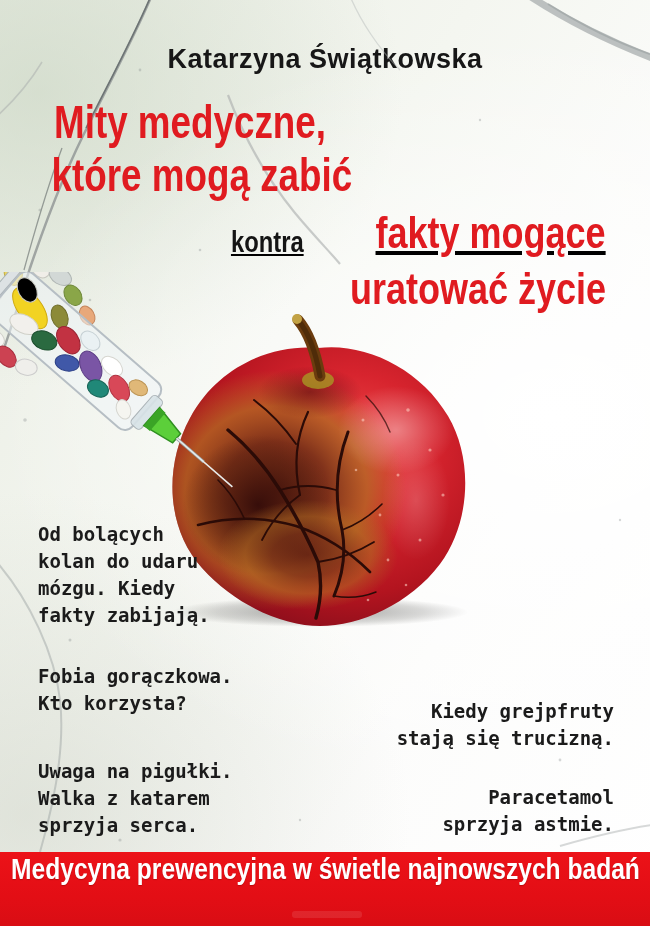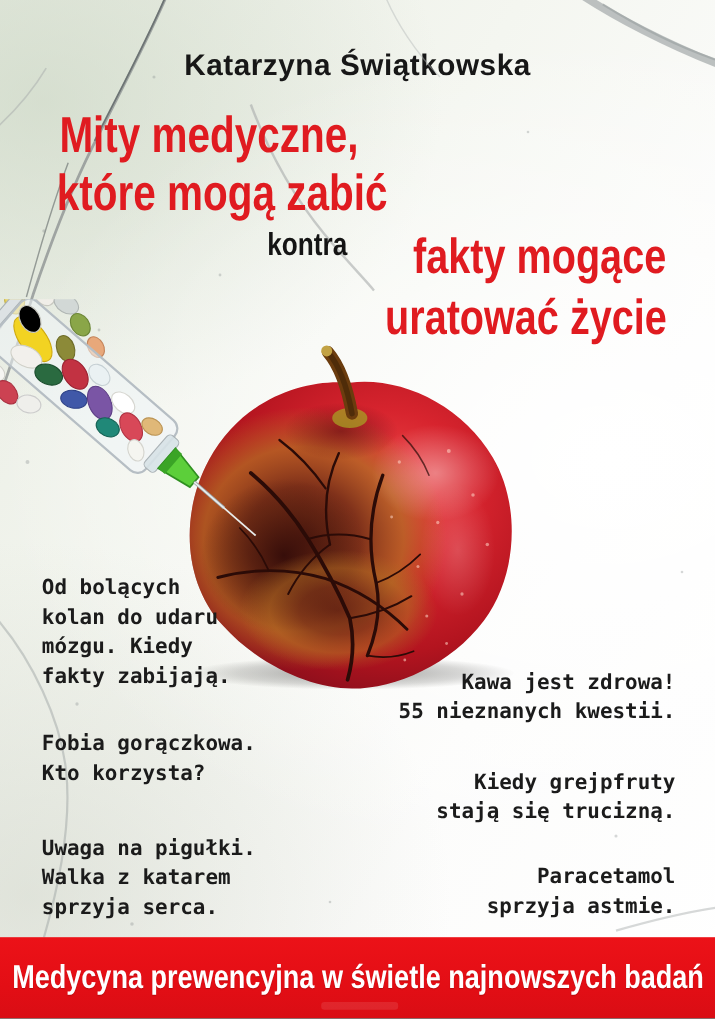--- a/index.html
+++ b/index.html
@@ -26,43 +26,44 @@
   .title-myths{
     left:14px; top:96px; width:352px;
     text-align:center;
     color:#e01b20;
     font-size:46px; font-weight:700; line-height:53px;
     z-index:4;
   }
   .title-myths .tline{display:inline-block; transform:scaleX(.8); transform-origin:center; white-space:nowrap;}
   .facts-row{
     top:207px; right:44px;
-    display:flex; align-items:flex-start; gap:3px;
+    display:flex; align-items:flex-end; gap:15px;
     z-index:4;
+    text-decoration:underline;
   }
   .connector{
     display:inline-block; transform:scaleX(.82); transform-origin:right;
     font-size:29px; font-weight:700; color:#141414; white-space:nowrap;
   }
   .facts1, .facts2{
     display:inline-block; transform:scaleX(.8); transform-origin:right;
     color:#e01b20; font-size:45px; font-weight:700; white-space:nowrap;
   }
   .facts2-wrap{ top:263px; right:44px; z-index:4;}
   .typeblock{
     font-family:"DejaVu Sans Mono","Liberation Mono",monospace;
     font-weight:700; font-size:19px; line-height:27px;
     color:#1b1b1b; white-space:pre-line; z-index:5;
   }
   .tleft{left:38px; text-align:left;}
   .tright{right:36px; text-align:right;}
   .banner{
     left:0; right:0; bottom:0; height:74px;
     background:linear-gradient(180deg,#ec1218 0%,#e30e15 60%,#d90d14 100%);
-    display:flex; align-items:center; justify-content:center;
+    display:flex; justify-content:center;
     z-index:6;
   }
   .banner-text{
     display:inline-block; transform:scaleX(.82); transform-origin:center;
     color:#ffffff; font-size:30px; font-weight:700; white-space:nowrap;
     text-shadow:0 1px 1px rgba(120,0,0,.4);
   }
   .banner-smudge{
     left:292px; bottom:8px; width:70px; height:7px;
     background:rgba(255,255,255,.10); border-radius:3px; z-index:7;
@@ -262,22 +263,20 @@
   <div class="abs typeblock tleft" style="top:521px">Od bolących
 kolan do udaru
 mózgu. Kiedy
 fakty zabijają.</div>
   <div class="abs typeblock tleft" style="top:663px">Fobia gorączkowa.
 Kto korzysta?</div>
   <div class="abs typeblock tleft" style="top:758px">Uwaga na pigułki.
 Walka z katarem
 sprzyja serca.</div>
 
-  <div class="abs typeblock tright" style="top:607px">Kawa jest zdrowa!
-55 nieznanych kwestii.</div>
   <div class="abs typeblock tright" style="top:698px">Kiedy grejpfruty
 stają się trucizną.</div>
   <div class="abs typeblock tright" style="top:784px">Paracetamol
 sprzyja astmie.</div>
 
   <div class="abs banner">
     <span class="banner-text">Medycyna prewencyjna w świetle najnowszych badań</span>
   </div>
   <div class="abs banner-smudge"></div>
 

